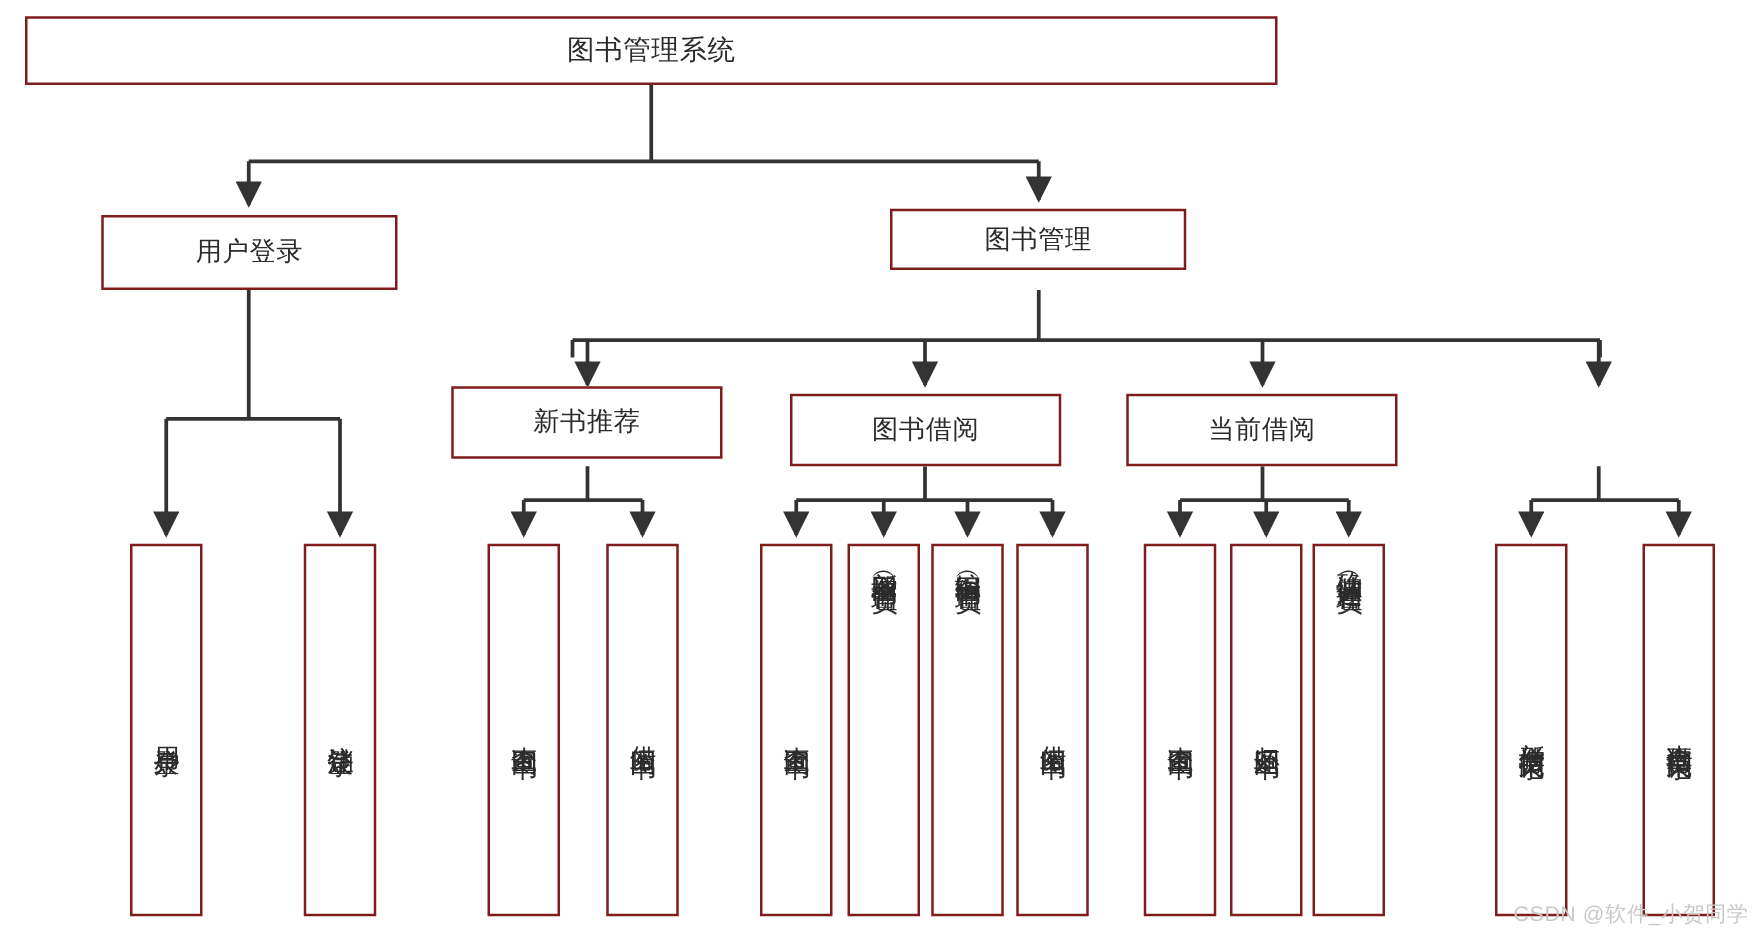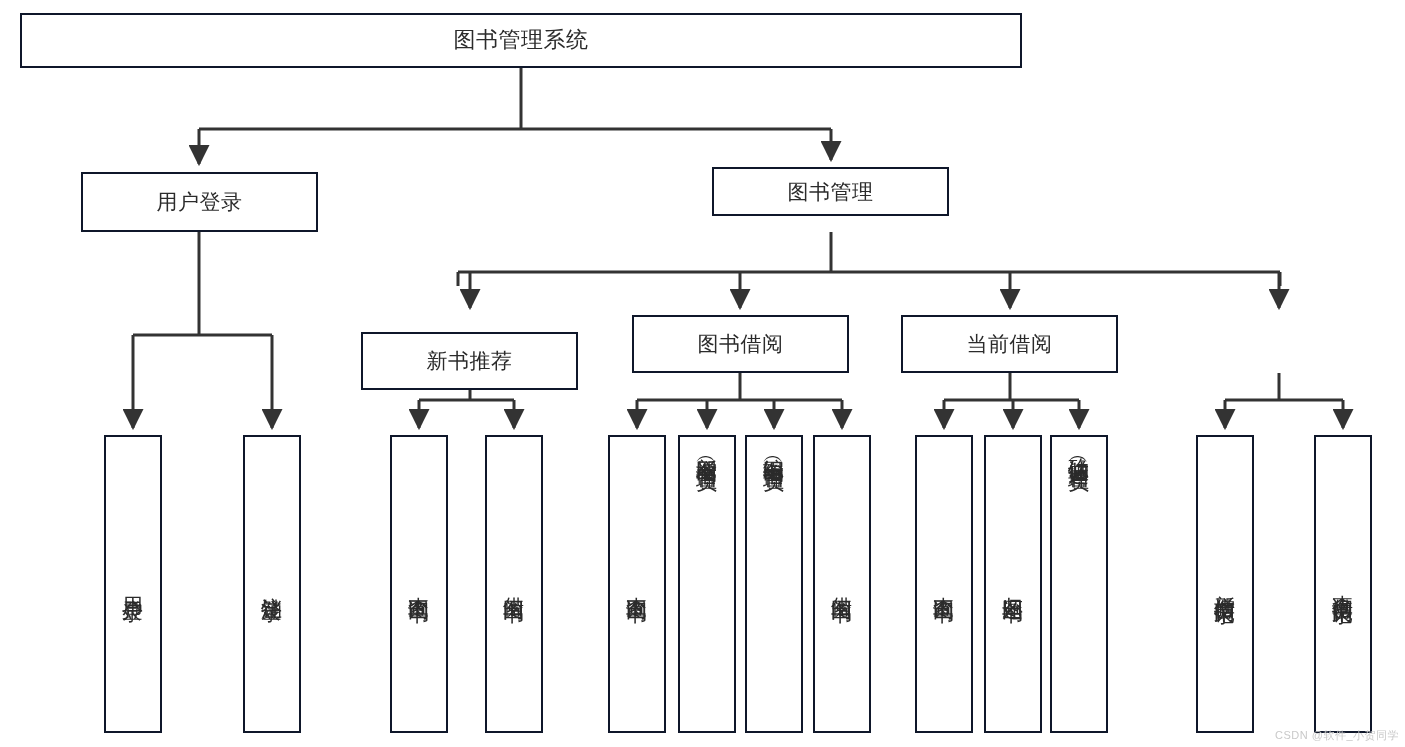--- a/index.html
+++ b/index.html
@@ -19,21 +19,21 @@
     position:absolute;
     left:0; top:0;
     width:1405px;
     height:747px;
     pointer-events:none;
   }
   .node{
     position:absolute;
     box-sizing:border-box;
     background:#ffffff;
-    border:2px solid #0f172a;
+    border:2px solid #7f1d1d;
     display:flex;
     align-items:center;
     justify-content:center;
     color:#2b2b2b;
   }
   .node .lbl{
     display:block;
     text-align:center;
     line-height:1.12;
     white-space:nowrap;
@@ -55,21 +55,21 @@
     font-size:21px;
     line-height:1.0;
     letter-spacing:2px;
     white-space:nowrap;
   }
   .node.vert.mid{ align-items:center; padding-top:0; }
   .watermark{
     position:absolute;
     right:6px;
     bottom:4px;
-    font-size:11px;
+    font-size:17px;
     color:#c9c9c9;
     letter-spacing:0.5px;
     white-space:nowrap;
     user-select:none;
   }
 </style>
 </head>
 <body>
 
 <div id="canvas">
@@ -130,21 +130,21 @@
     <span class="lbl">图书管理系统</span>
   </div>
 
   <div class="node horiz" style="left:81px;top:172px;width:237px;height:60px;">
     <span class="lbl">用户登录</span>
   </div>
   <div class="node horiz" style="left:712px;top:167px;width:237px;height:49px;">
     <span class="lbl">图书管理</span>
   </div>
 
-  <div class="node horiz" style="left:361px;top:332px;width:217px;height:58px;">
+  <div class="node horiz" style="left:361px;top:309px;width:217px;height:58px;">
     <span class="lbl">新书推荐</span>
   </div>
   <div class="node horiz" style="left:901px;top:315px;width:217px;height:58px;">
     <span class="lbl">当前借阅</span>
   </div>
   <div class="node horiz" style="left:632px;top:315px;width:217px;height:58px;">
     <span class="lbl">图书借阅</span>
   </div>
 
   <div class="node vert mid" style="left:104px;top:435px;width:58px;height:298px;">

